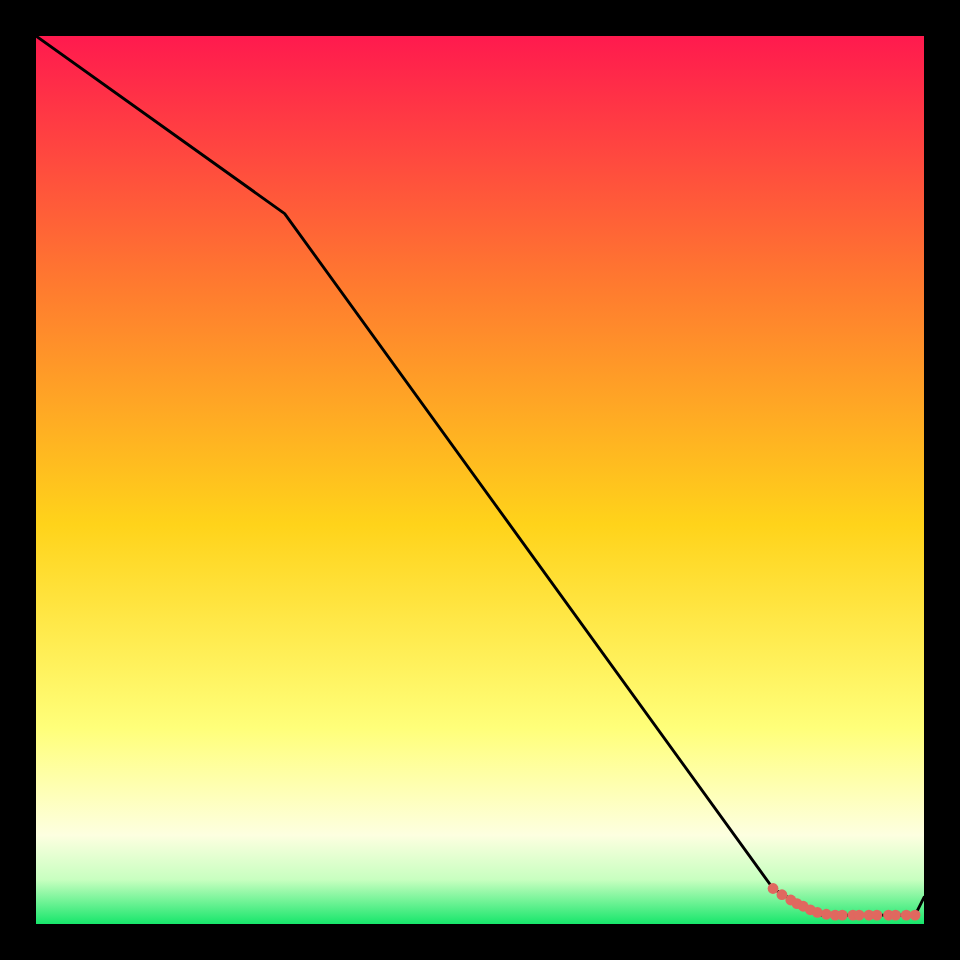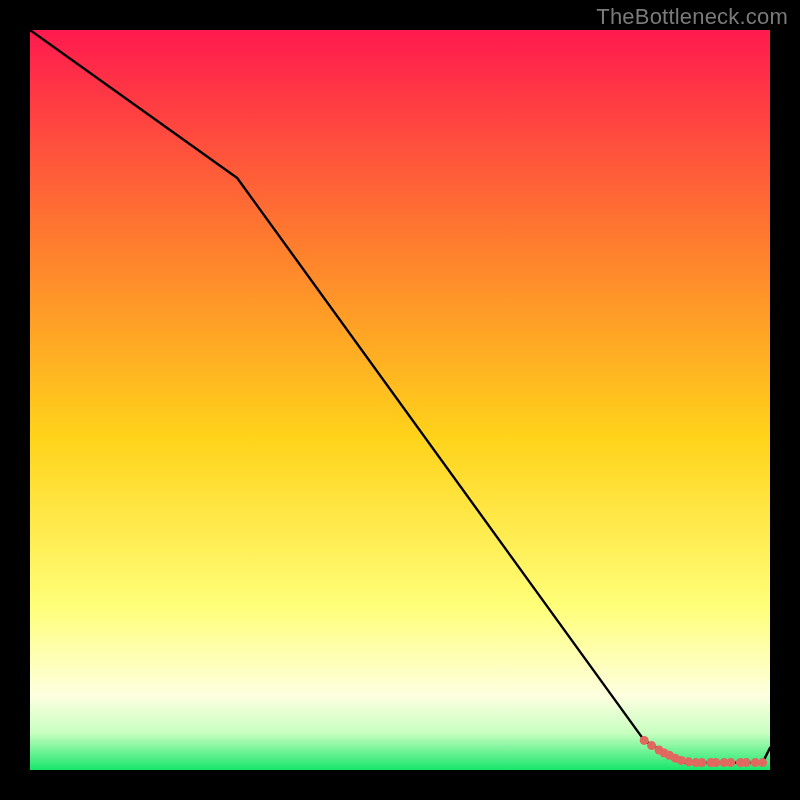--- a/index.html
+++ b/index.html
@@ -37,21 +37,20 @@
   .plot svg {
     display: block;
     width: 740px;
     height: 740px;
   }
 </style>
 </head>
 <body>
 
 <div class="frame">
-  <div class="watermark">TheBottleneck.com</div>
 
   <div class="plot">
     <svg id="chart-svg" viewBox="0 0 740 740">
       <defs>
         <linearGradient id="bgGrad" x1="0" y1="0" x2="0" y2="1">
           <stop id="g0" offset="0%" stop-color="#ff1a4e"></stop>
           <stop id="g1" offset="28%" stop-color="#ff7a2f"></stop>
           <stop id="g2" offset="55%" stop-color="#ffd31a"></stop>
           <stop id="g3" offset="78%" stop-color="#ffff7a"></stop>
           <stop id="g4" offset="90%" stop-color="#fdffe0"></stop>

